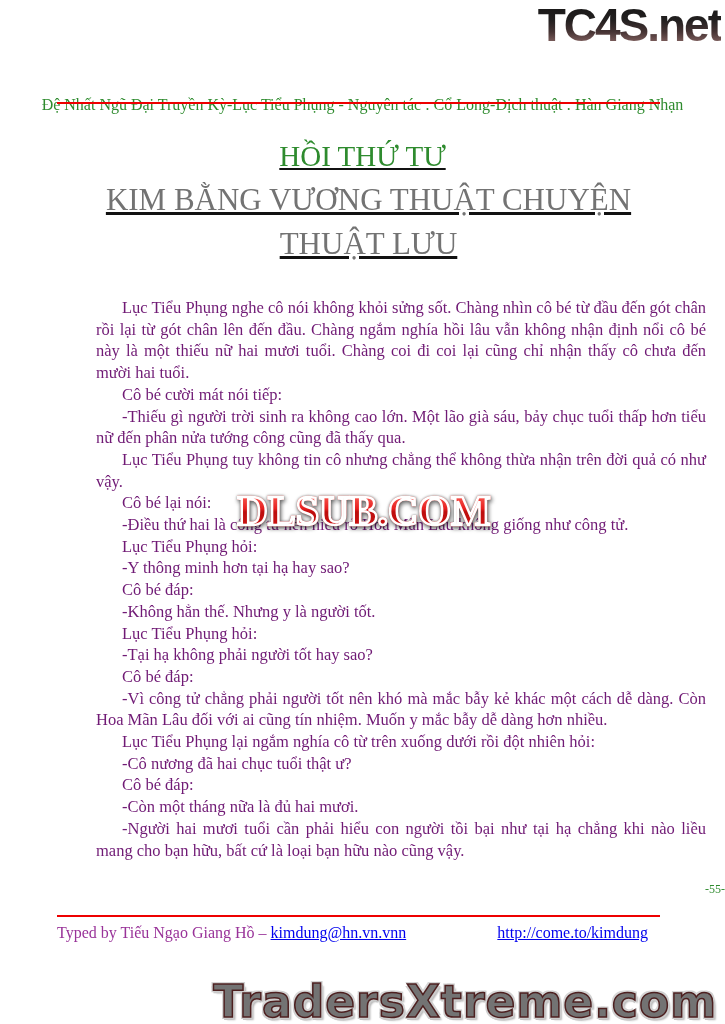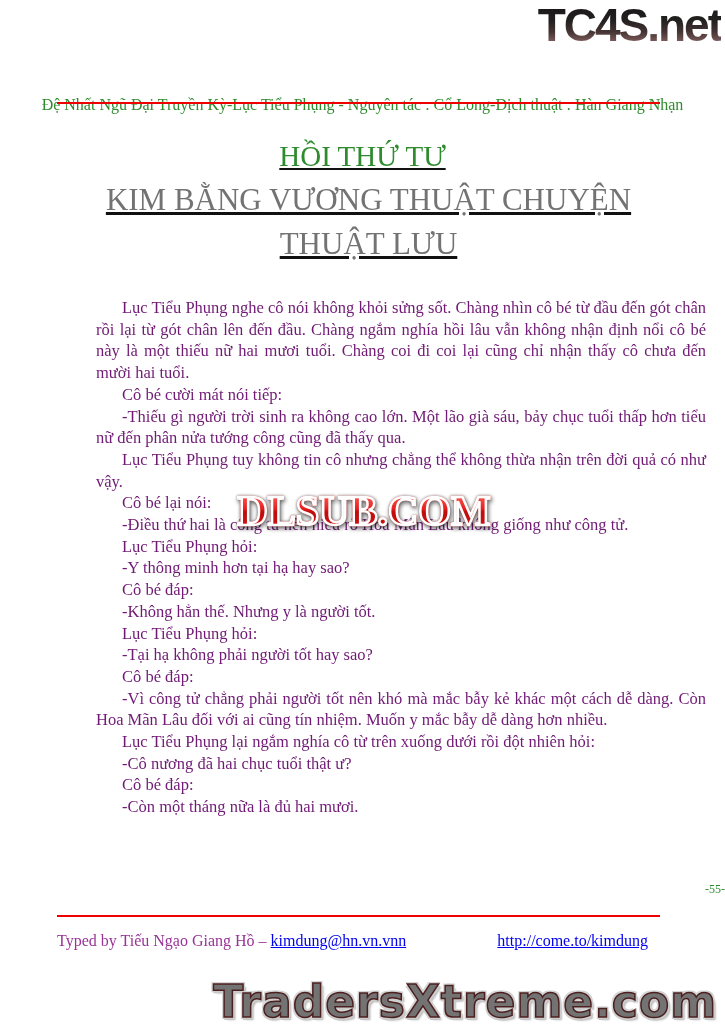--- a/index.html
+++ b/index.html
@@ -71,21 +71,21 @@
   }
   
   .page-number {
     position:absolute; top:882px; left:0; width:100%;
     text-align:right; font-size:12px; color:#2e8b2e;
   }
   
   .footer {
     position:absolute; top:915px; left:57px; width:603px;
     border-top:2px solid #ee0000;
-    padding-top:15px;
+    padding-top:7px;
     display:flex; align-items:baseline;
     font-size:16px;
   }
   .typed-by { color:#993399; white-space:pre; }
   .footer a { color:#0000ee; text-decoration:underline; }
   .site-link { margin-left:auto; margin-right:12px; }
   
   .traders {
     position:absolute; right:8px; top:976px;
     font-family:"DejaVu Sans", sans-serif;
@@ -127,20 +127,21 @@
       <p>Cô bé đáp:</p>
       <p>-Không hẳn thế. Nhưng y là người tốt.</p>
       <p>Lục Tiểu Phụng hỏi:</p>
       <p>-Tại hạ không phải người tốt hay sao?</p>
       <p>Cô bé đáp:</p>
       <p>-Vì công tử chẳng phải người tốt nên khó mà mắc bẫy kẻ khác một cách dễ dàng. Còn Hoa Mãn Lâu đối với ai cũng tín nhiệm. Muốn y mắc bẫy dễ dàng hơn nhiều.</p>
       <p>Lục Tiểu Phụng lại ngắm nghía cô từ trên xuống dưới rồi đột nhiên hỏi:</p>
       <p>-Cô nương đã hai chục tuổi thật ư?</p>
       <p>Cô bé đáp:</p>
       <p>-Còn một tháng nữa là đủ hai mươi.</p>
+      <p>-Người hai mươi tuổi cần phải hiểu con người tồi bại như tại hạ chẳng khi nào liều mang cho bạn hữu, bất cứ là loại bạn hữu nào cũng vậy.</p>
     </div>
 
   <div class="watermark">
     <span>DLSUB.COM</span>
   </div>
 
   <div class="page-number">-55-</div>
 
   <div class="footer">
     <span class="typed-by">Typed by Tiếu Ngạo Giang Hồ – </span>

